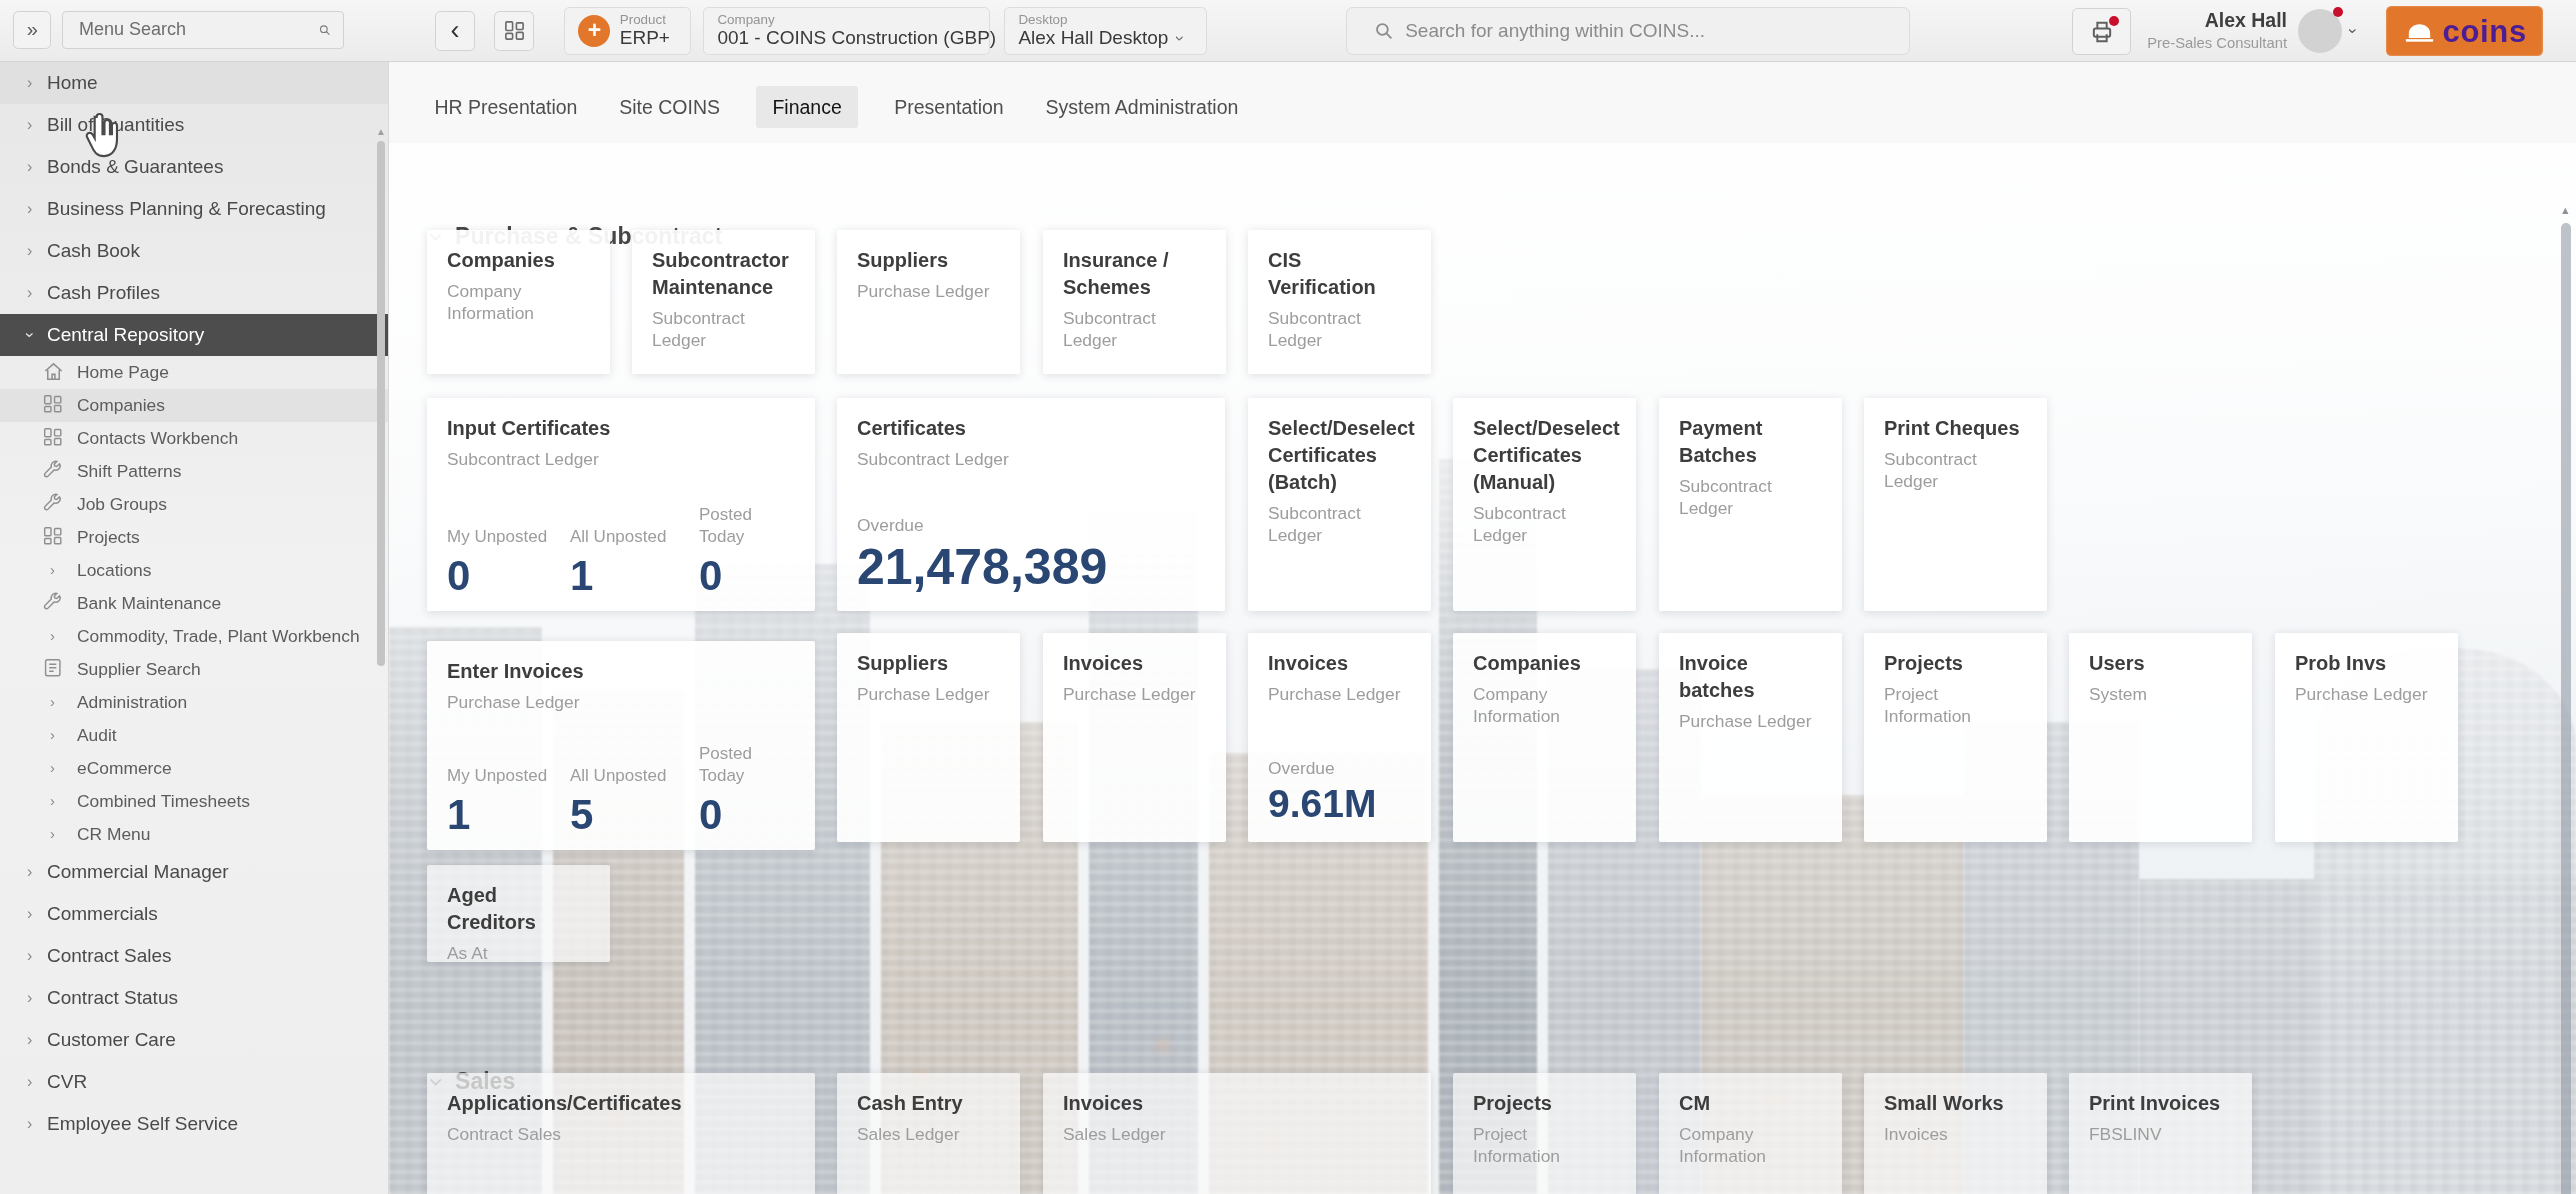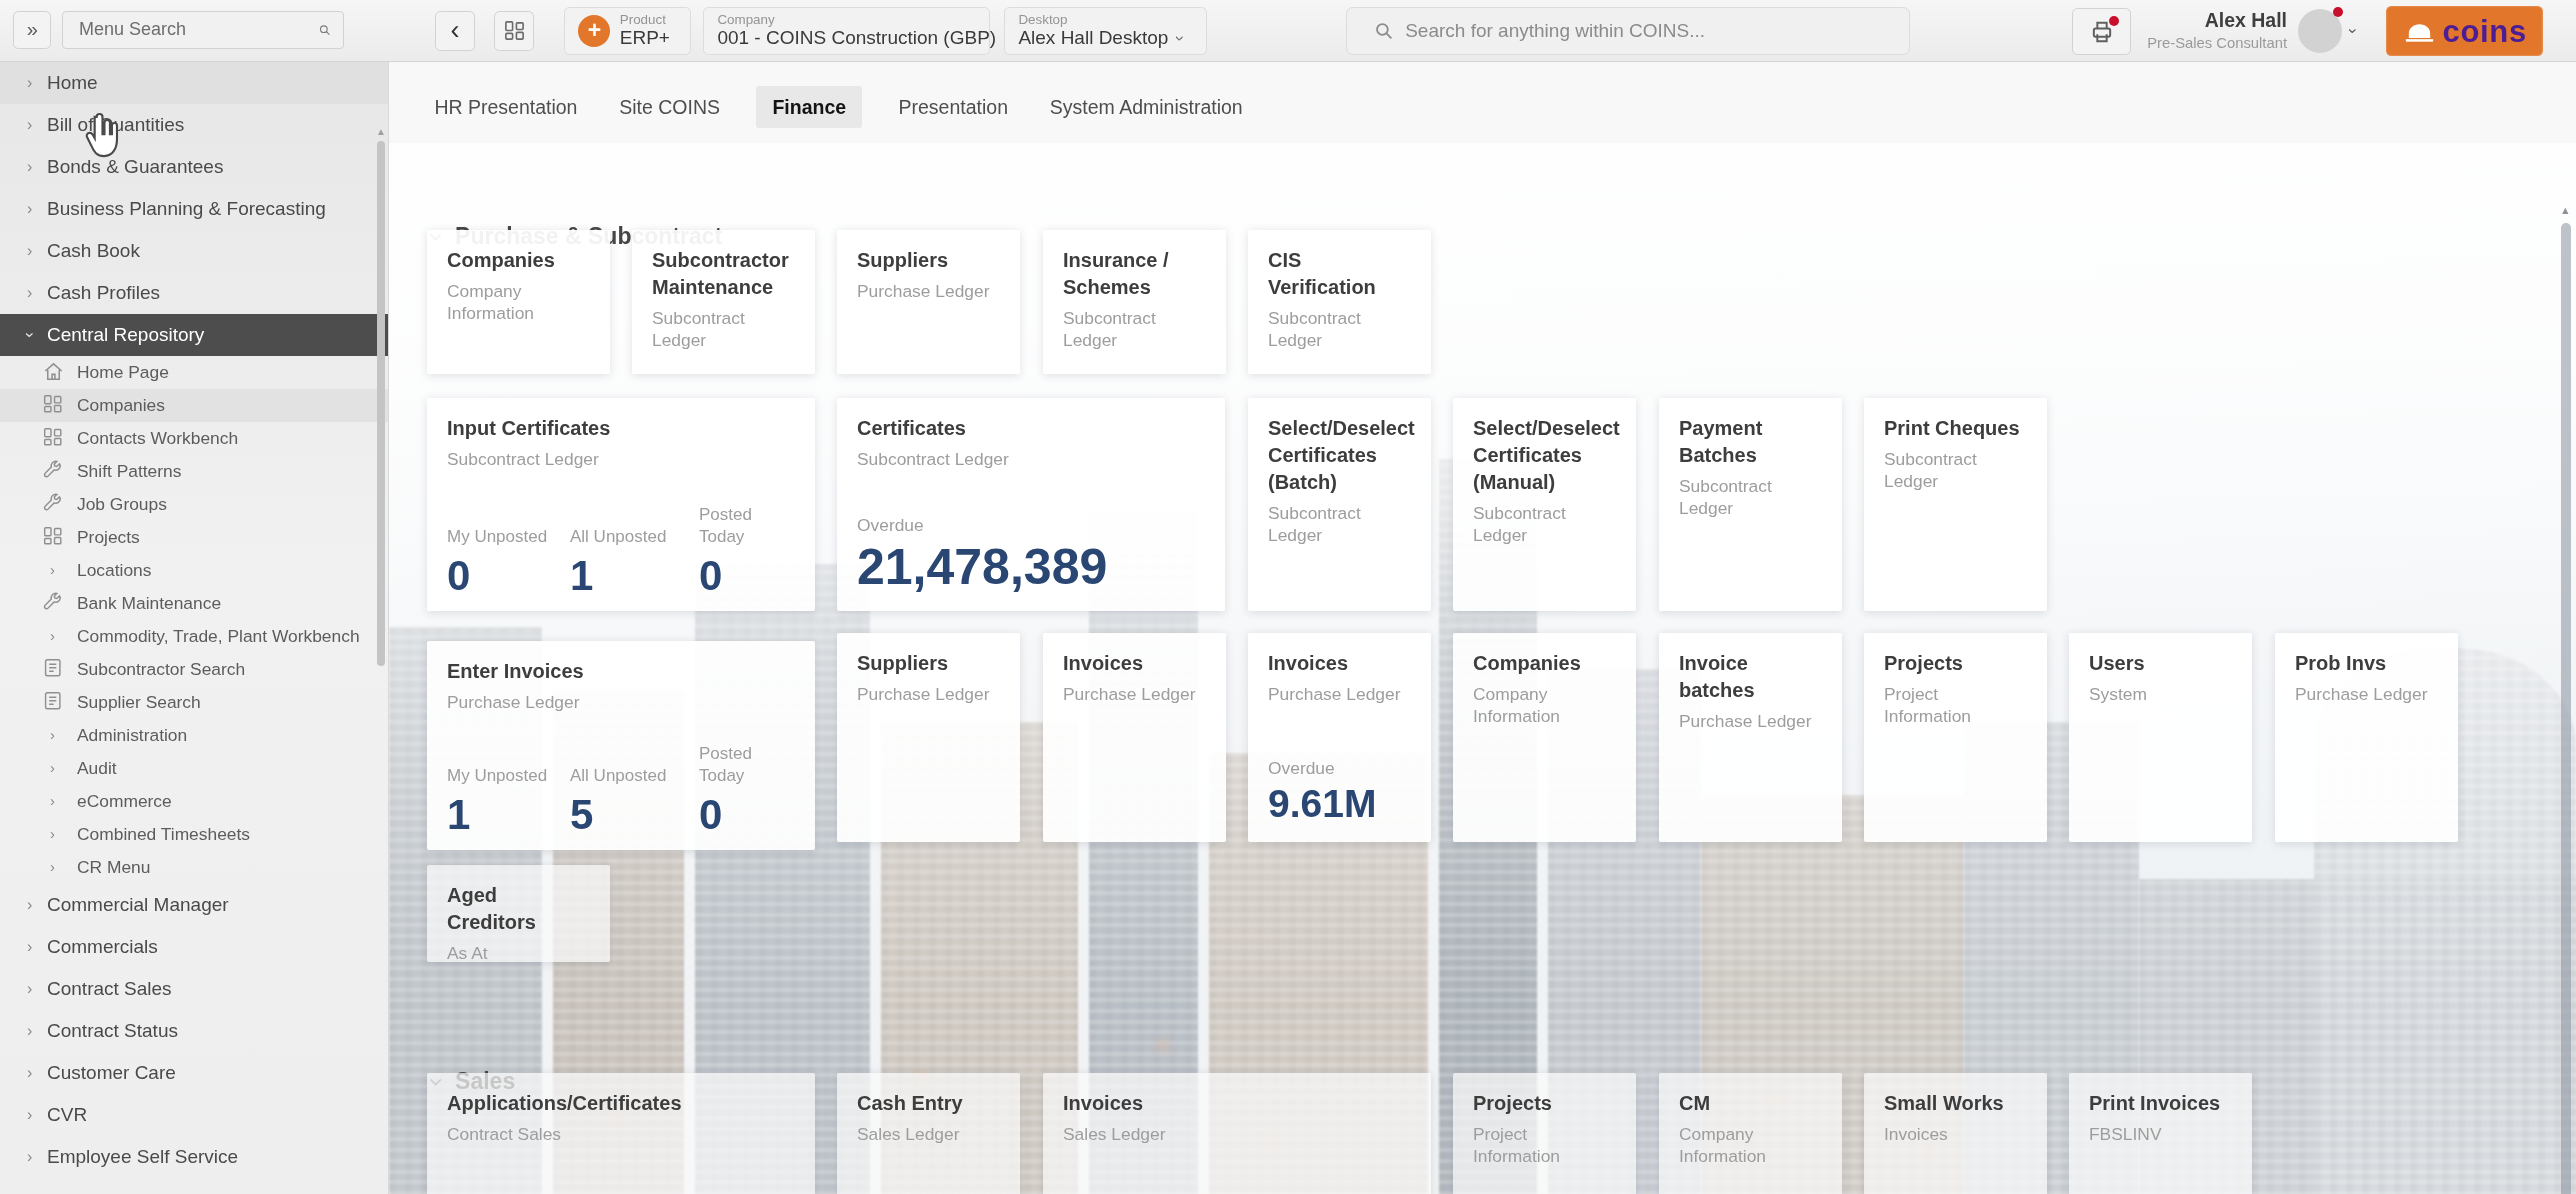--- a/index.html
+++ b/index.html
@@ -48,21 +48,21 @@
   .srow.sub .tchev{left:50px;font-size:14.8px;}
   .srow.sub .tlabel{left:77px;}
   .srow.sub.hl{background:#e2e2e2;}
   .sb-scroll{position:absolute;right:2.7px;top:79px;width:8.7px;height:525px;border-radius:4.7px;background:#c4c4c4;}
   .sb-caret{position:absolute;right:2px;top:64px;font-size:10px;color:#9f9f9f;}
 
   
   .content{position:absolute;left:389px;top:62px;width:2187px;height:1133px;overflow:hidden;}
   .tabsbar{position:absolute;left:0;top:0;width:100%;height:81px;background:#f8f8f9;display:flex;align-items:flex-end;padding:0 0 14.8px 40px;gap:31px;z-index:6;}
   .tab{font-size:19.5px;color:#4e4e4e;padding:9.4px 5.4px;white-space:nowrap;}
-  .tab.active{background:#e8e8e9;border-radius:2.7px;padding:9.4px 16px;font-weight:700;color:#141414;}
+  .tab.active{background:#e8e8e9;border-radius:2.7px;padding:9.4px 16px;font-weight:400;color:#141414;}
 
   .photo{position:absolute;left:0;top:81px;width:100%;height:1052px;background:linear-gradient(200deg,#dde4ea 0%,#e6ebef 45%,#edeff0 100%);}
   .bld{position:absolute;filter:blur(1.3px);opacity:.85;background-image:repeating-linear-gradient(0deg,rgba(255,255,255,.22) 0 4px,transparent 4px 10.7px),repeating-linear-gradient(90deg,rgba(0,0,0,.05) 0 6.7px,transparent 6.7px 16px);}
   .glow{position:absolute;width:17.4px;height:17.4px;border-radius:50%;filter:blur(4px);opacity:.55;background:radial-gradient(circle,#e8945a,transparent 70%);}
   .overlay{position:absolute;left:0;top:81px;width:100%;height:1052px;background:linear-gradient(180deg,rgba(255,255,255,.97) 0%,rgba(255,255,255,.93) 18%,rgba(255,255,255,.8) 34%,rgba(255,255,255,.58) 50%,rgba(255,255,255,.4) 66%,rgba(255,255,255,.3) 82%,rgba(255,255,255,.34) 100%);}
 
   .section-h{position:absolute;display:flex;align-items:center;gap:10.7px;font-size:23px;font-weight:600;color:#464646;z-index:5;margin-top:48px;}
   .section-h .schev{color:#5a5a5a;width:17.4px;height:17.4px;}
   .tile{position:absolute;background:rgba(255,255,255,.93);border-radius:2px;box-shadow:0 1.3px 8px rgba(70,80,100,.16);padding:17.4px 20px;z-index:5;}
   .tile.faded{background:rgba(250,250,250,.72);}
@@ -257,27 +257,20 @@
         </div>
         <div class="srow sub">
           <span class="sicon"><svg width="21.5" height="21.5" viewBox="0 0 24 24" fill="none" stroke="currentColor" stroke-width="1.6">
               <path d="M20.5 7.3a5.2 5.2 0 0 1-6.9 4.9L7 18.8a2.3 2.3 0 1 1-3.2-3.2l6.6-6.6A5.2 5.2 0 0 1 16.6 2.6l-2.9 2.9.5 2.3 2.3.5 2.9-2.9c.4.6.6 1.3.6 1.9z"></path>
             </svg></span>
           <span class="tlabel">Bank Maintenance</span>
         </div>
         <div class="srow sub">
           <span class="tchev">›</span>
           <span class="tlabel">Commodity, Trade, Plant Workbench</span>
-        </div>
-        <div class="srow sub">
-          <span class="sicon"><svg width="21.5" height="21.5" viewBox="0 0 24 24" fill="none" stroke="currentColor" stroke-width="1.6">
-              <rect x="4" y="3" width="16" height="18" rx="2"></rect>
-              <path d="M8 8h8M8 12h8M8 16h5"></path>
-            </svg></span>
-          <span class="tlabel">Subcontractor Search</span>
         </div>
         <div class="srow sub">
           <span class="sicon"><svg width="21.5" height="21.5" viewBox="0 0 24 24" fill="none" stroke="currentColor" stroke-width="1.6">
               <rect x="4" y="3" width="16" height="18" rx="2"></rect>
               <path d="M8 8h8M8 12h8M8 16h5"></path>
             </svg></span>
           <span class="tlabel">Supplier Search</span>
         </div>
         <div class="srow sub">
           <span class="tchev">›</span>

